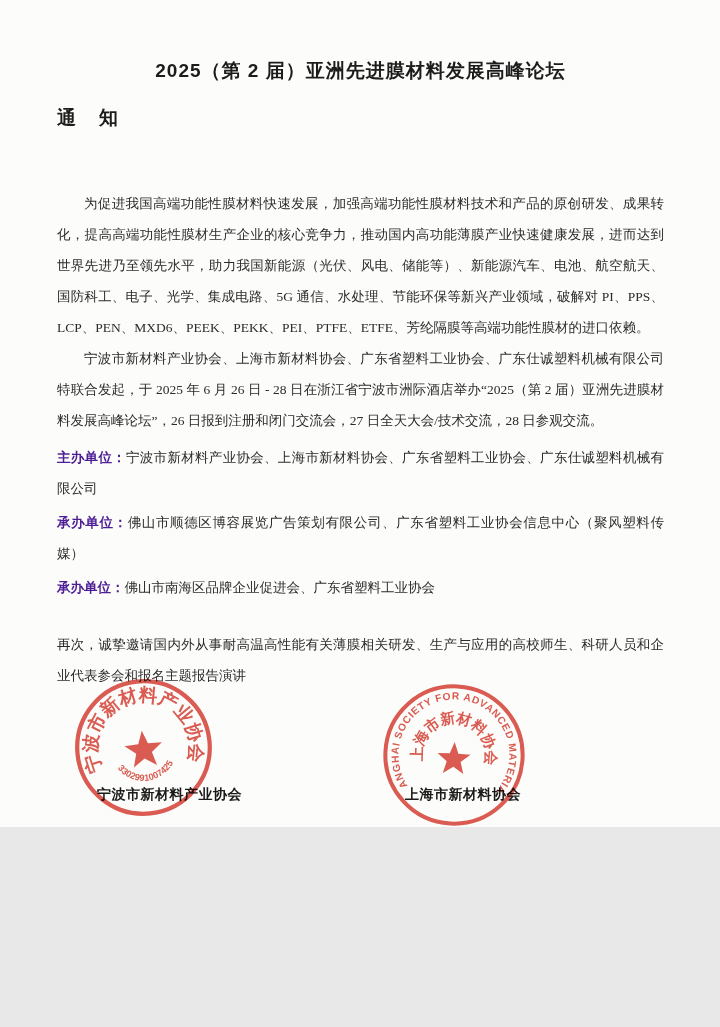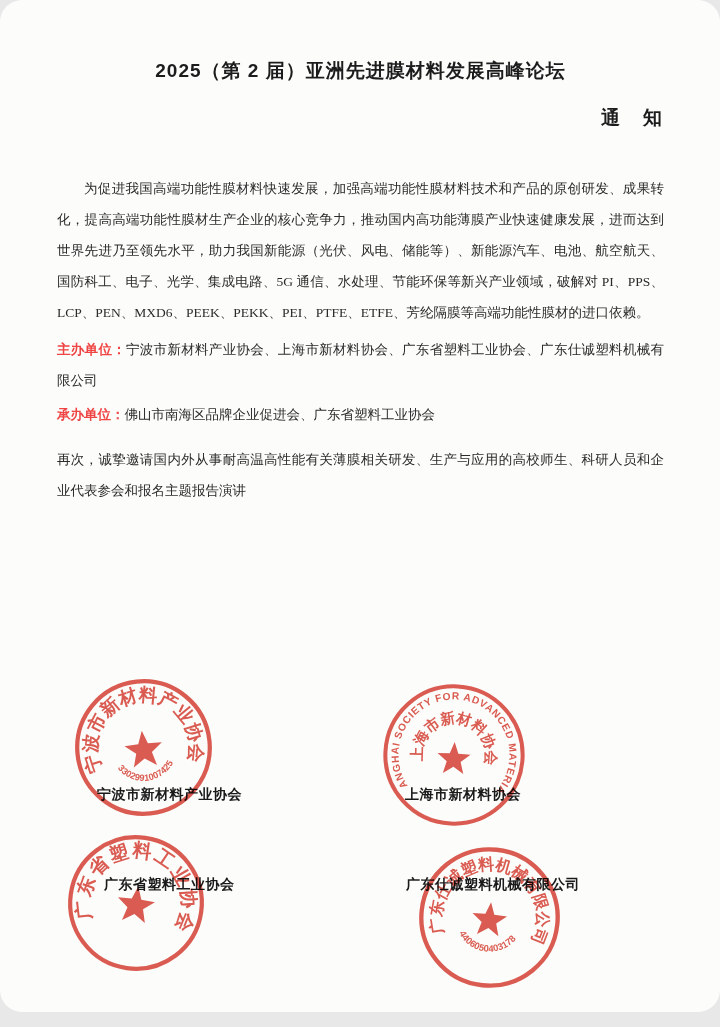--- a/index.html
+++ b/index.html
@@ -1,70 +1,69 @@
 <!DOCTYPE html>
 <html><head>
 <meta charset="utf-8">
 <style>
   * { margin:0; padding:0; box-sizing:border-box; }
   html,body { background:#e8e8e8; }
   .page {
     position:relative;
-    width:720px; height:1012px;
+    width:720px; height:827px;
     margin:0 auto;
     background:#fcfcfa;
     color:#282828;
     font-family:"Liberation Serif", serif;
     overflow:hidden;
-    border-radius:22px;
   }
   .content {
     position:absolute; left:57px; right:56px; top:0;
   }
   .title1 {
     margin-top:58px;
     text-align:center;
     font-family:"Liberation Sans", sans-serif;
     font-weight:bold;
     font-size:19px;
     letter-spacing:1px;
     color:#1c1c1c;
   }
   .title2 {
     margin-top:21px;
-    text-align:right;
+    text-align:left;
     font-family:"Liberation Sans", sans-serif;
     font-weight:bold;
     font-size:19px;
     letter-spacing:2px;
     color:#1c1c1c;
   }
-  .bodytext { margin-top:42px; }
+  .bodytext { margin-top:57px; }
   .bodytext p {
     font-size:13.5px;
     line-height:31px;
     text-align:justify;
     text-indent:2em;
     color:#2b2b2b;
   }
   .units { margin-top:6px; }
   .units p {
     font-size:13.5px;
     line-height:31px;
     text-align:justify;
     margin-bottom:3px;
     color:#2b2b2b;
   }
   .units .ulabel {
     font-family:"Liberation Sans", sans-serif;
     font-weight:bold;
-    color:#ef4444;
+    color:#4c1d95;
   }
   .closing {
-    margin-top:14px;
+    margin-top:26px;
     font-size:13.5px;
     line-height:31px;
     text-align:justify;
     color:#2b2b2b;
   }
   .seal-label {
     position:absolute;
     font-family:"Liberation Sans", sans-serif;
     font-weight:bold;
     font-size:14px;
@@ -88,24 +87,26 @@
 <body>
 
 <div class="page">
   <div class="content">
 
     <div class="title1">2025（第 2 届）亚洲先进膜材料发展高峰论坛</div>
     <div class="title2">通　知</div>
 
     <div class="bodytext">
       <p>为促进我国高端功能性膜材料快速发展，加强高端功能性膜材料技术和产品的原创研发、成果转化，提高高端功能性膜材生产企业的核心竞争力，推动国内高功能薄膜产业快速健康发展，进而达到世界先进乃至领先水平，助力我国新能源（光伏、风电、储能等）、新能源汽车、电池、航空航天、国防科工、电子、光学、集成电路、5G 通信、水处理、节能环保等新兴产业领域，破解对 PI、PPS、LCP、PEN、MXD6、PEEK、PEKK、PEI、PTFE、ETFE、芳纶隔膜等高端功能性膜材的进口依赖。</p>
+      <p>宁波市新材料产业协会、上海市新材料协会、广东省塑料工业协会、广东仕诚塑料机械有限公司特联合发起，于 2025 年 6 月 26 日 - 28 日在浙江省宁波市洲际酒店举办“2025（第 2 届）亚洲先进膜材料发展高峰论坛”，26 日报到注册和闭门交流会，27 日全天大会/技术交流，28 日参观交流。</p>
     </div>
 
     <div class="units">
       <p><span class="ulabel">主办单位：</span><span>宁波市新材料产业协会、上海市新材料协会、广东省塑料工业协会、广东仕诚塑料机械有限公司</span></p>
+      <p><span class="ulabel">承办单位：</span><span>佛山市顺德区博容展览广告策划有限公司、广东省塑料工业协会信息中心（聚风塑料传媒）</span></p>
       <p><span class="ulabel">承办单位：</span><span>佛山市南海区品牌企业促进会、广东省塑料工业协会</span></p>
     </div>
 
     <p class="closing">再次，诚挚邀请国内外从事耐高温高性能有关薄膜相关研发、生产与应用的高校师生、科研人员和企业代表参会和报名主题报告演讲</p>
   </div>
 
   <div class="seal-label" style="left:97px; top:786px;">宁波市新材料产业协会</div>
   <div class="seal-label" style="left:405px; top:786px;">上海市新材料协会</div>
   <div class="seal-label" style="left:104px; top:876px;">广东省塑料工业协会</div>
   <div class="seal-label" style="left:406px; top:876px;">广东仕诚塑料机械有限公司</div>

